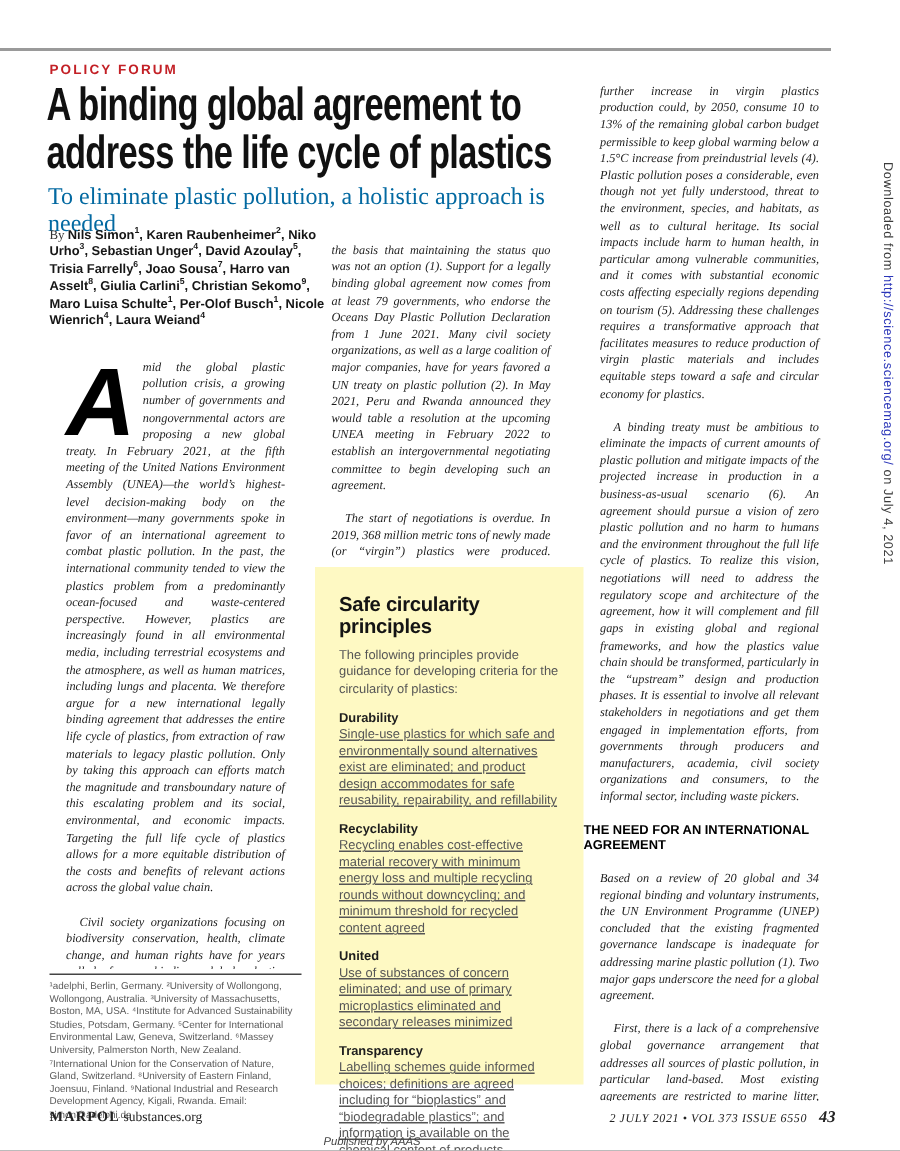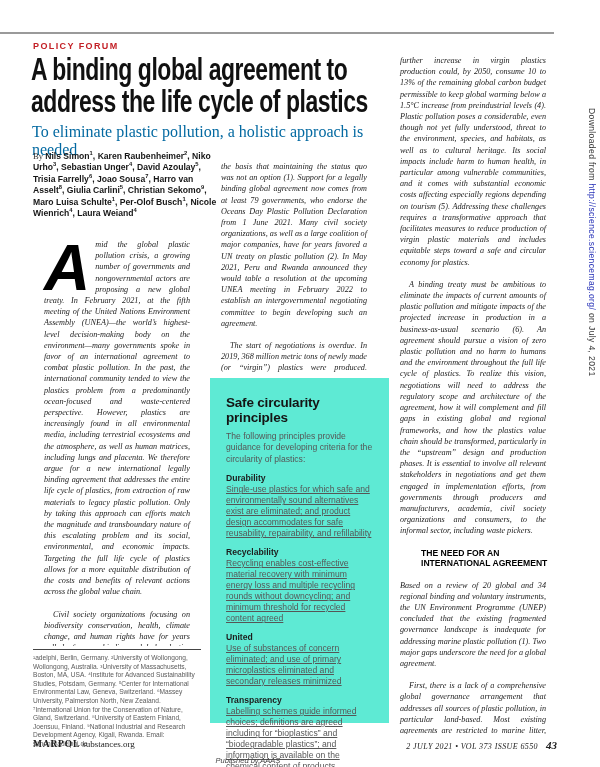--- a/index.html
+++ b/index.html
@@ -36,31 +36,31 @@
   .col p.indent{text-indent:9px;}
   .col1{left:33px;top:228px;height:418px;}
   .col2{left:210px;top:150px;height:226px;}
   .col3{left:389px;top:44px;height:690px;}
   .dropcap{
     float:left;font-family:"Liberation Sans", sans-serif;font-weight:bold;
     font-size:64px;line-height:52px;padding:3px 5px 0 0;color:#000;
   }
   .sec-heading{
     font-family:"Liberation Sans", sans-serif;font-weight:bold;font-size:8.6px;
-    line-height:10.5px;margin:9px 0 3px 0;color:#000;text-align:left;padding-left:32px;
+    line-height:10.5px;margin:9px 0 3px 0;color:#000;text-align:left;
   }
   .footnote-block{position:absolute;left:33px;top:649px;width:168px;}
   .footnote-rule{height:1px;background:#444;margin-bottom:4px;}
   .footnotes{
     font-family:"Liberation Sans", sans-serif;font-size:6.6px;line-height:8.6px;
     color:#5a5a5a;text-align:left;
   }
   .circ-box{
     position:absolute;left:210px;top:378px;width:179px;height:345px;
-    background:#5eead4;box-sizing:border-box;padding:17px 15px 0 16px;
+    background:#fef9c3;box-sizing:border-box;padding:17px 15px 0 16px;
   }
   .box-title{
     font-family:"Liberation Sans", sans-serif;font-weight:bold;font-size:13.5px;
     letter-spacing:-0.2px;color:#141414;margin:0 0 6px 0;
   }
   .box-intro{
     font-family:"Liberation Sans", sans-serif;font-size:8.6px;line-height:11.4px;
     color:#565656;margin-bottom:4px;
   }
   .box-sec-h{

